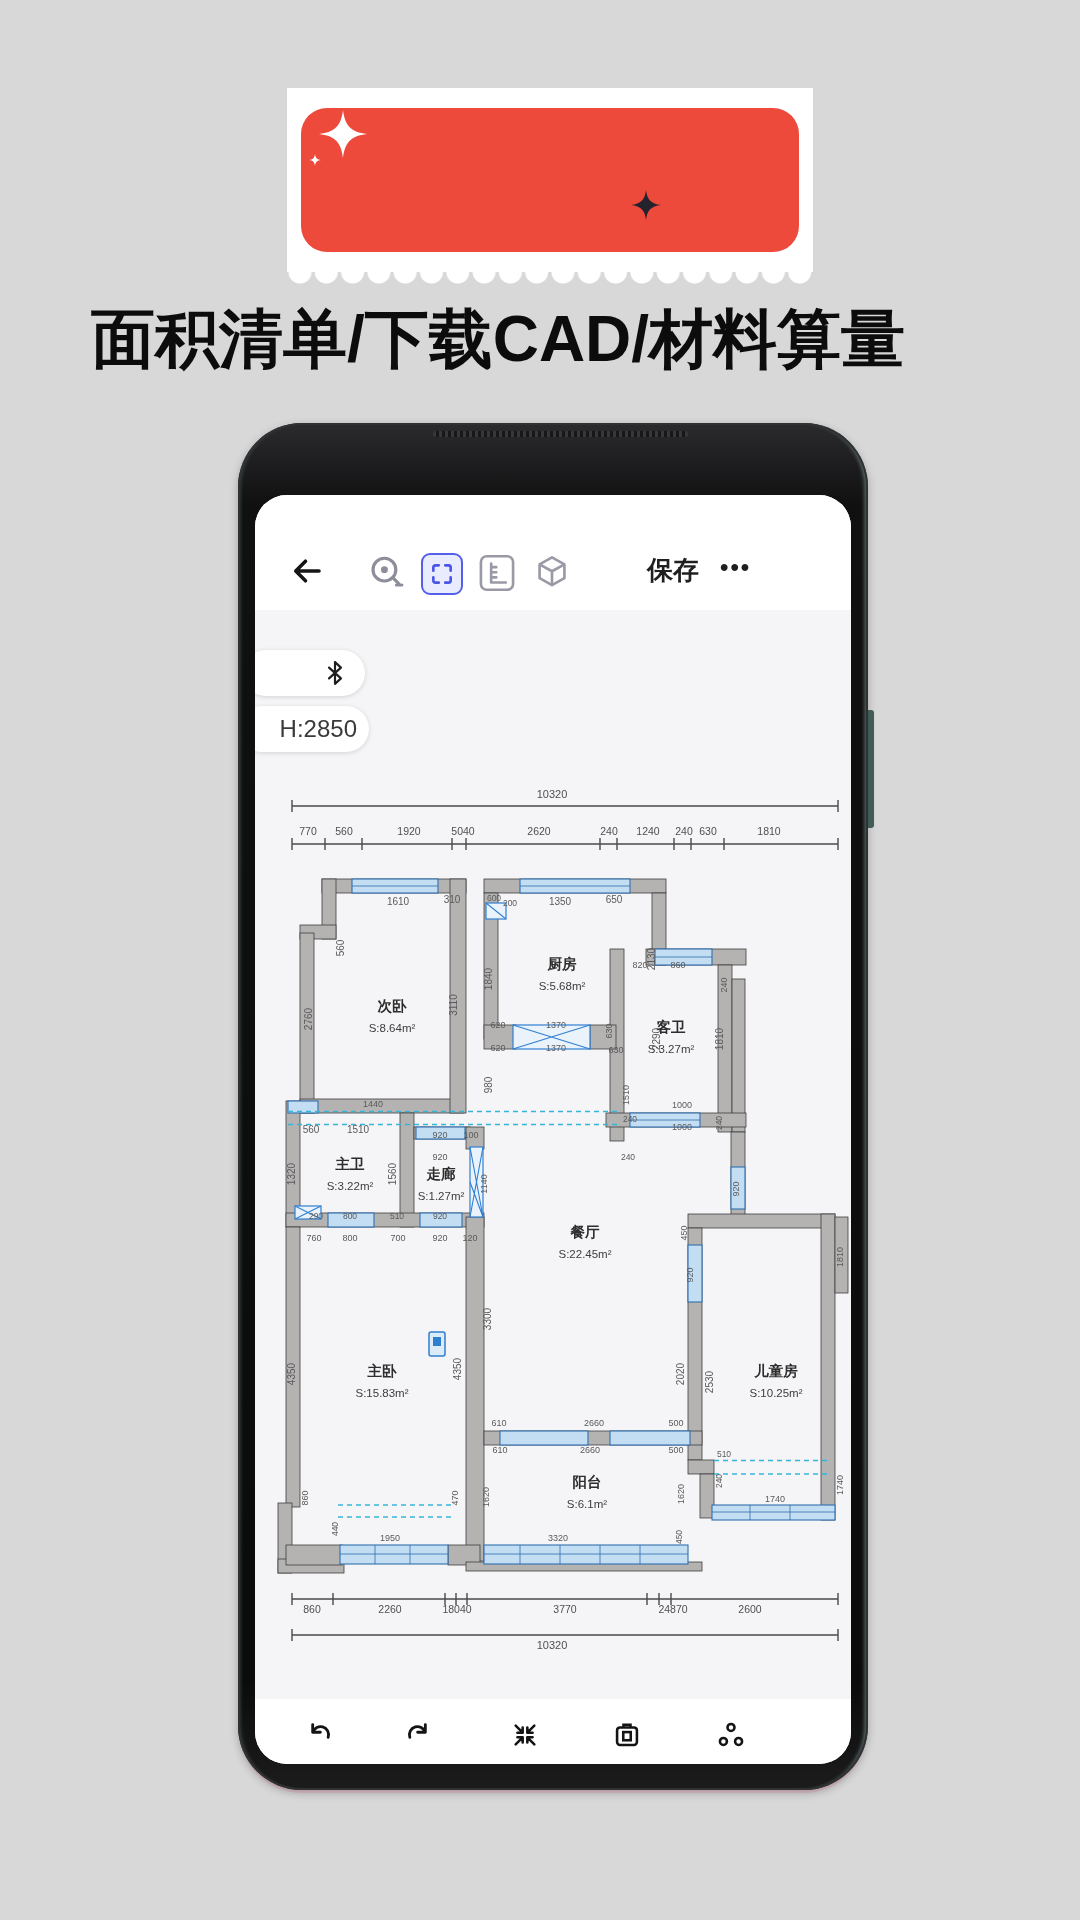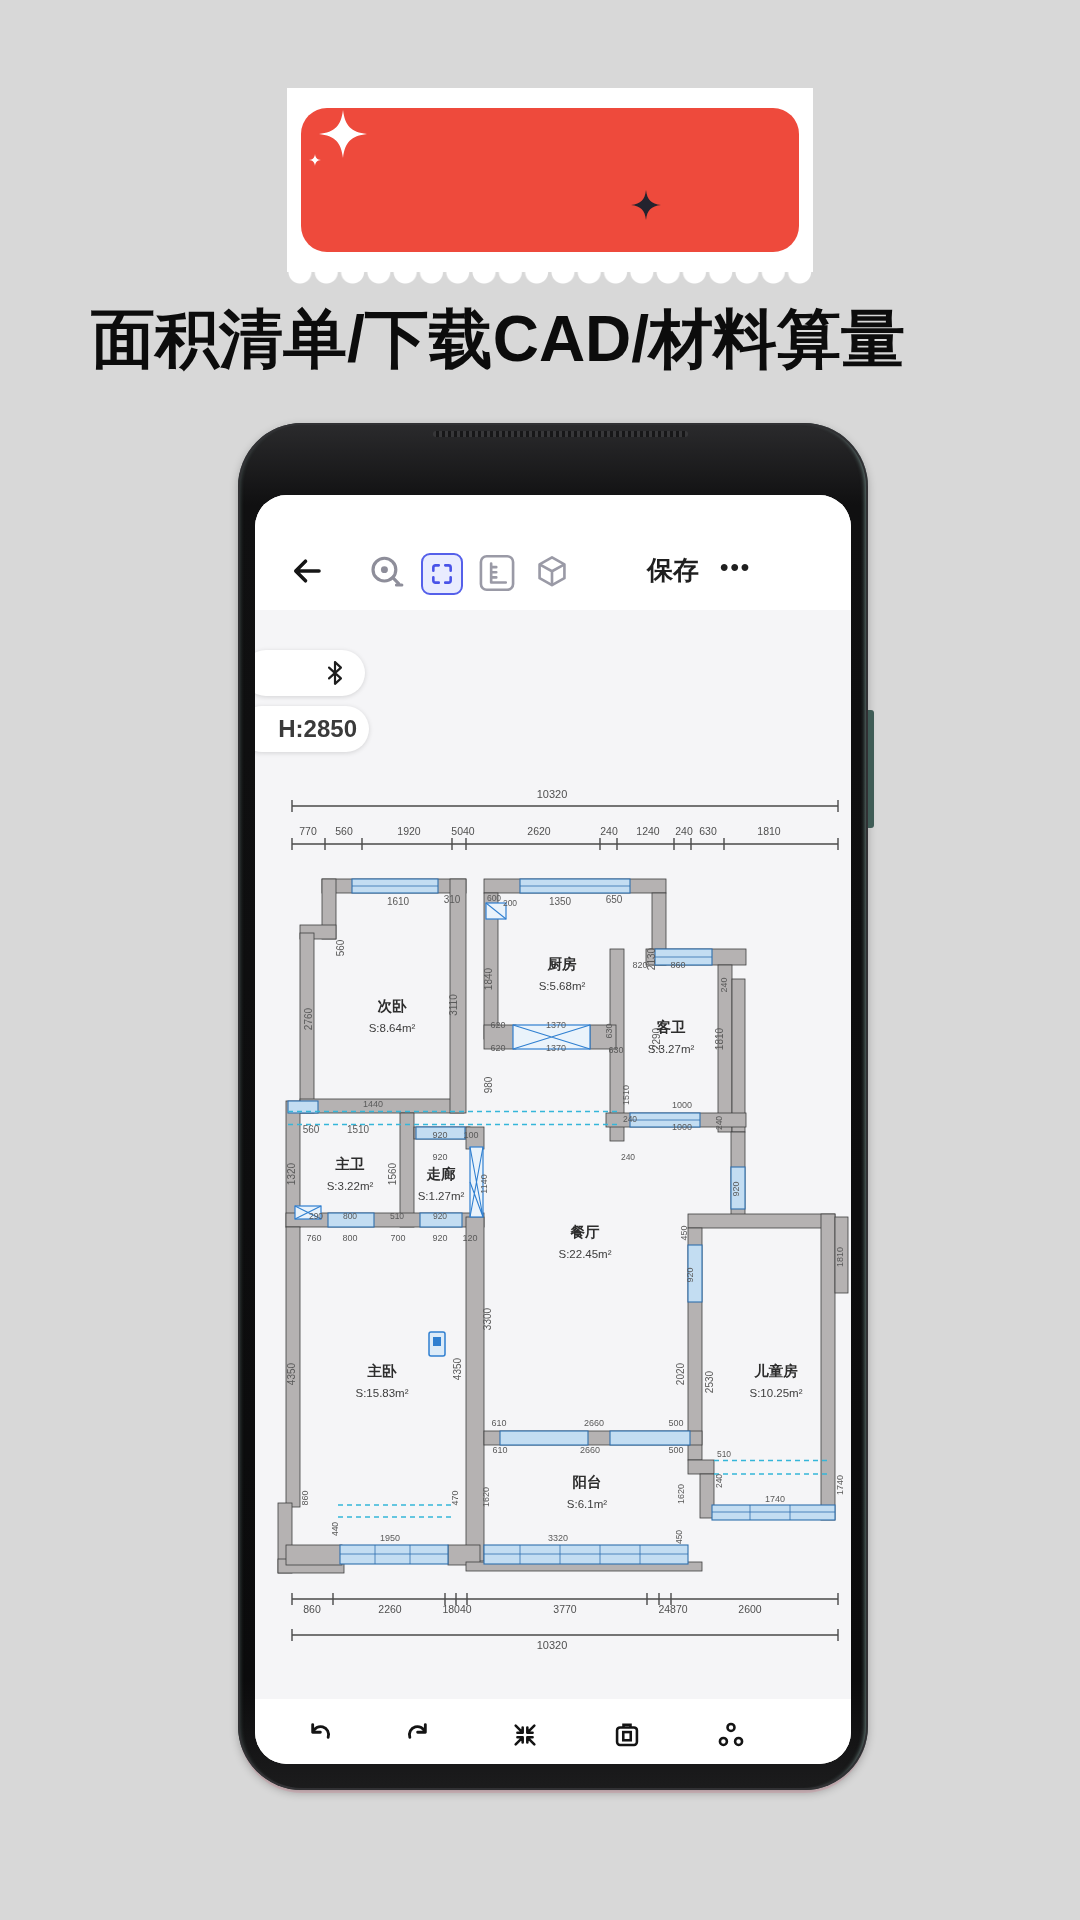--- a/index.html
+++ b/index.html
@@ -38,21 +38,21 @@
   .tb-item{position:absolute;top:58px;display:flex;align-items:center;justify-content:center;}
   .tb-save{font-size:26px;color:#1f1f1f;font-weight:bold;}
   .tb-more{font-size:24px;color:#1f1f1f;font-weight:bold;letter-spacing:2px;}
   .sel-box{width:38px;height:38px;border:2px solid #5560ea;background:#e9ecfe;border-radius:9px;
     display:flex;align-items:center;justify-content:center;}
   
   .canvas{position:absolute;left:0;top:115px;width:596px;height:1117px;background:#f5f5f7;}
   .pill{position:absolute;background:#fff;border-radius:23px;box-shadow:0 1px 5px rgba(0,0,0,.14);
     display:flex;align-items:center;justify-content:flex-end;}
   .pill-bt{left:-12px;top:40px;width:104px;height:46px;padding-right:18px;}
-  .pill-h{left:-16px;top:96px;width:118px;height:46px;padding-right:12px;font-weight:bold;}
+  .pill-h{left:-16px;top:96px;width:118px;height:46px;padding-right:12px;}
   .pill-h span{font-size:24px;color:#3a3a3a;}
   
   .botbar{position:absolute;left:0;bottom:0;width:100%;height:65px;background:#fff;}
   .bb-icon{position:absolute;top:22px;}
   
   svg text{font-family:"Liberation Sans",sans-serif;}
   .dim{fill:#5a5a5a;}
   .room-name{fill:#2d2d2d;font-weight:bold;font-size:14.5px;}
   .room-area{fill:#3c3c3c;font-size:11.5px;}
   .w{fill:#b5b2b2;stroke:#3f3f3f;stroke-width:.8;}

